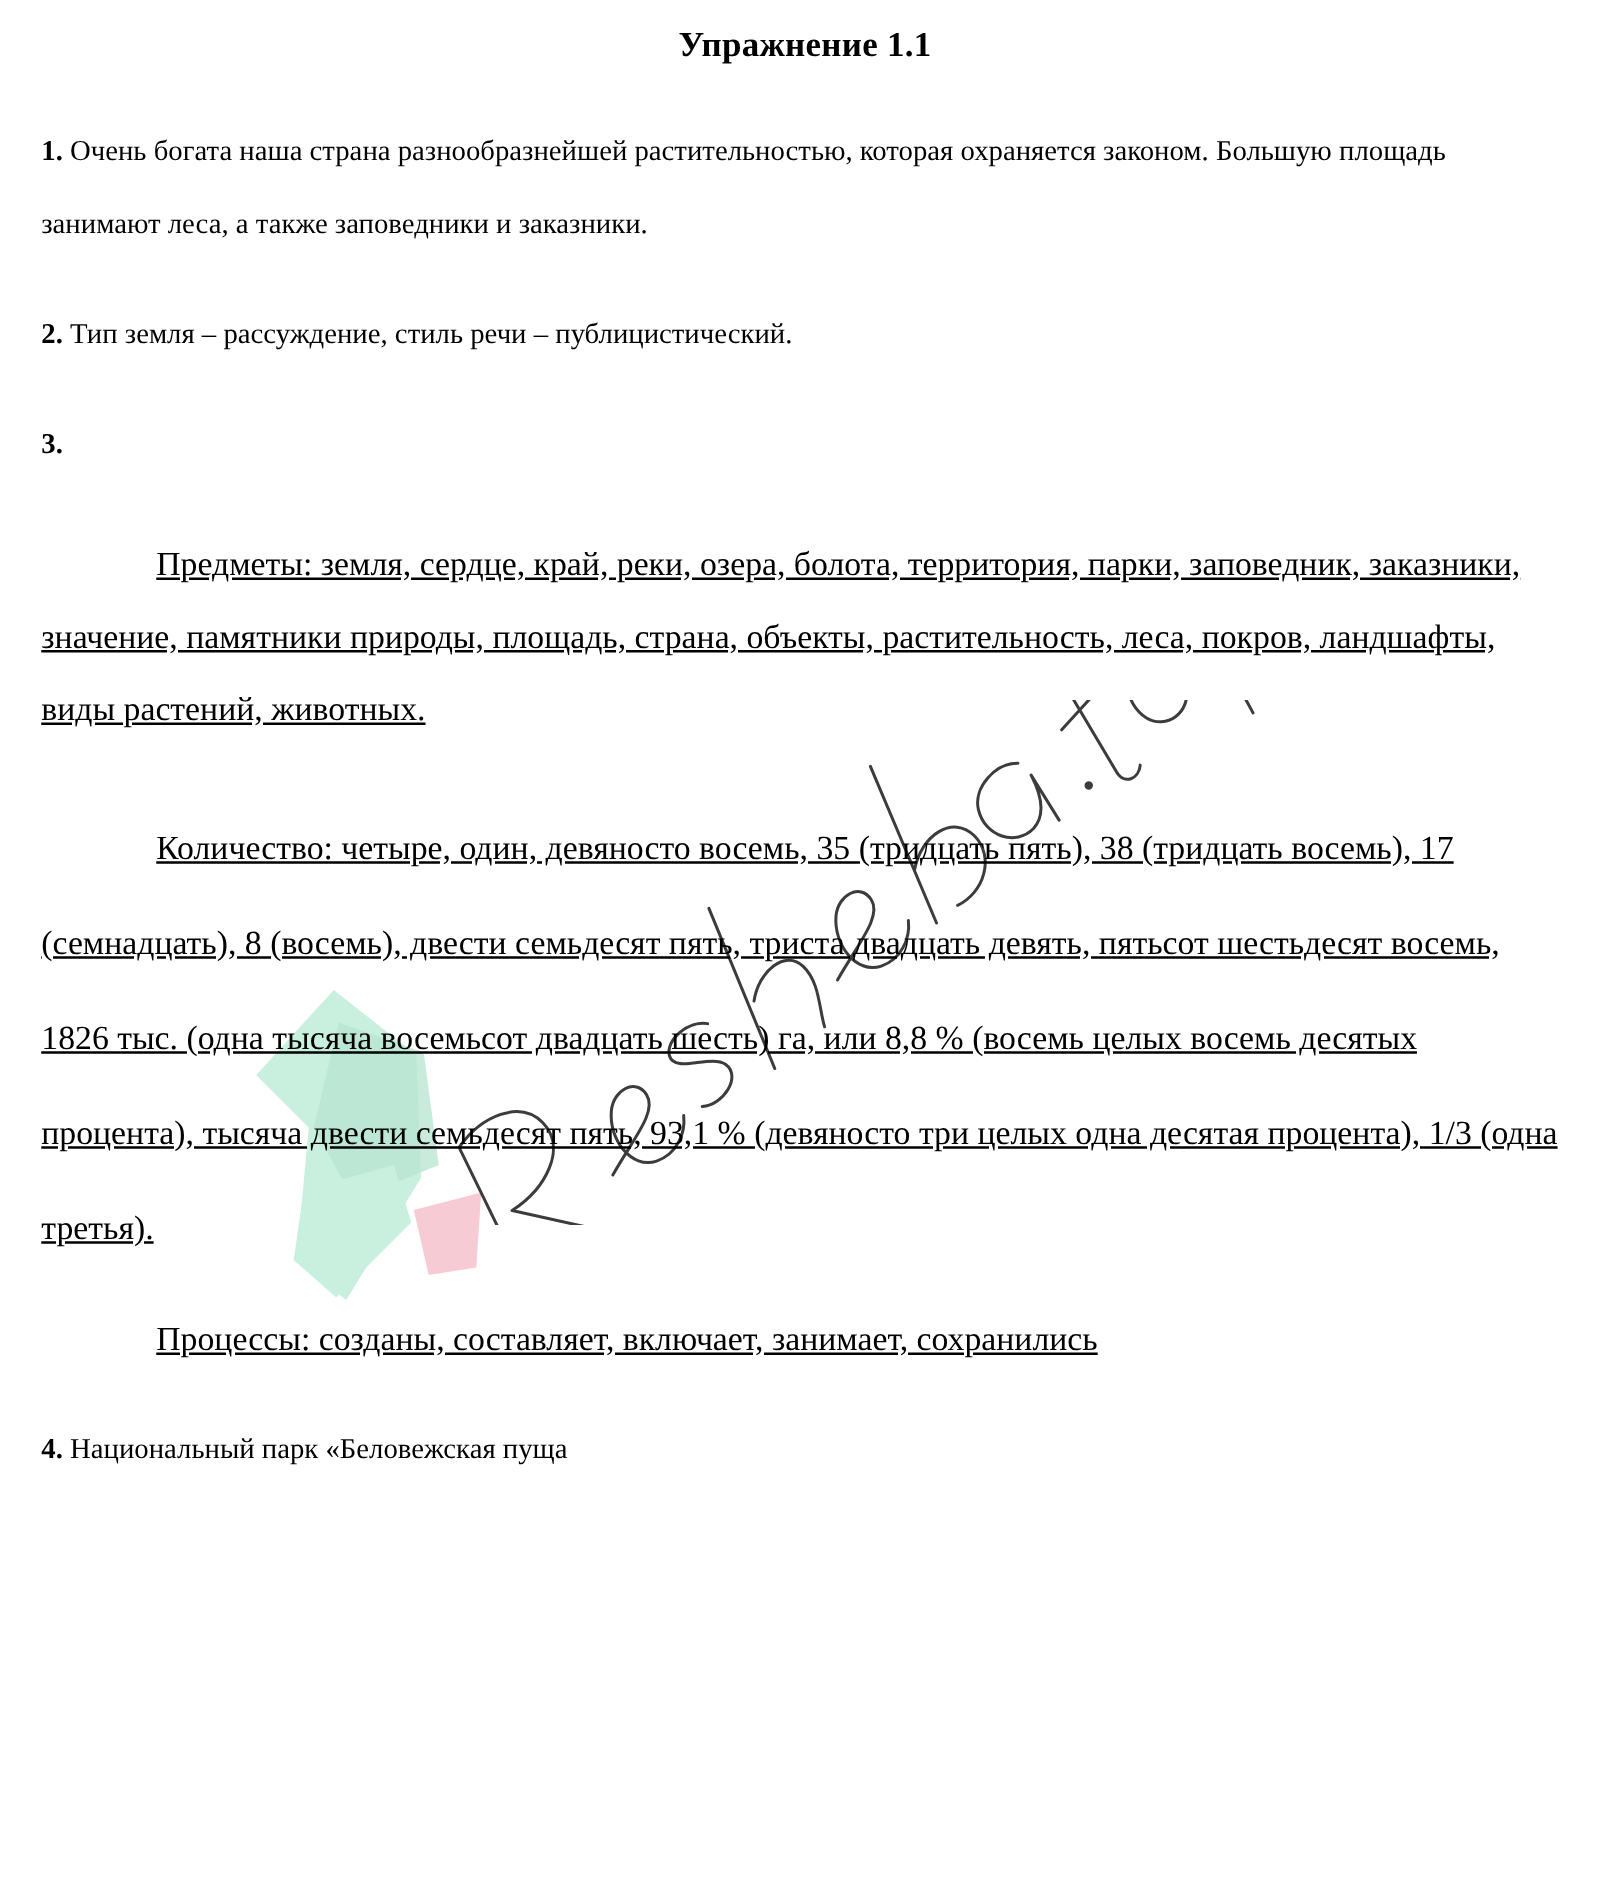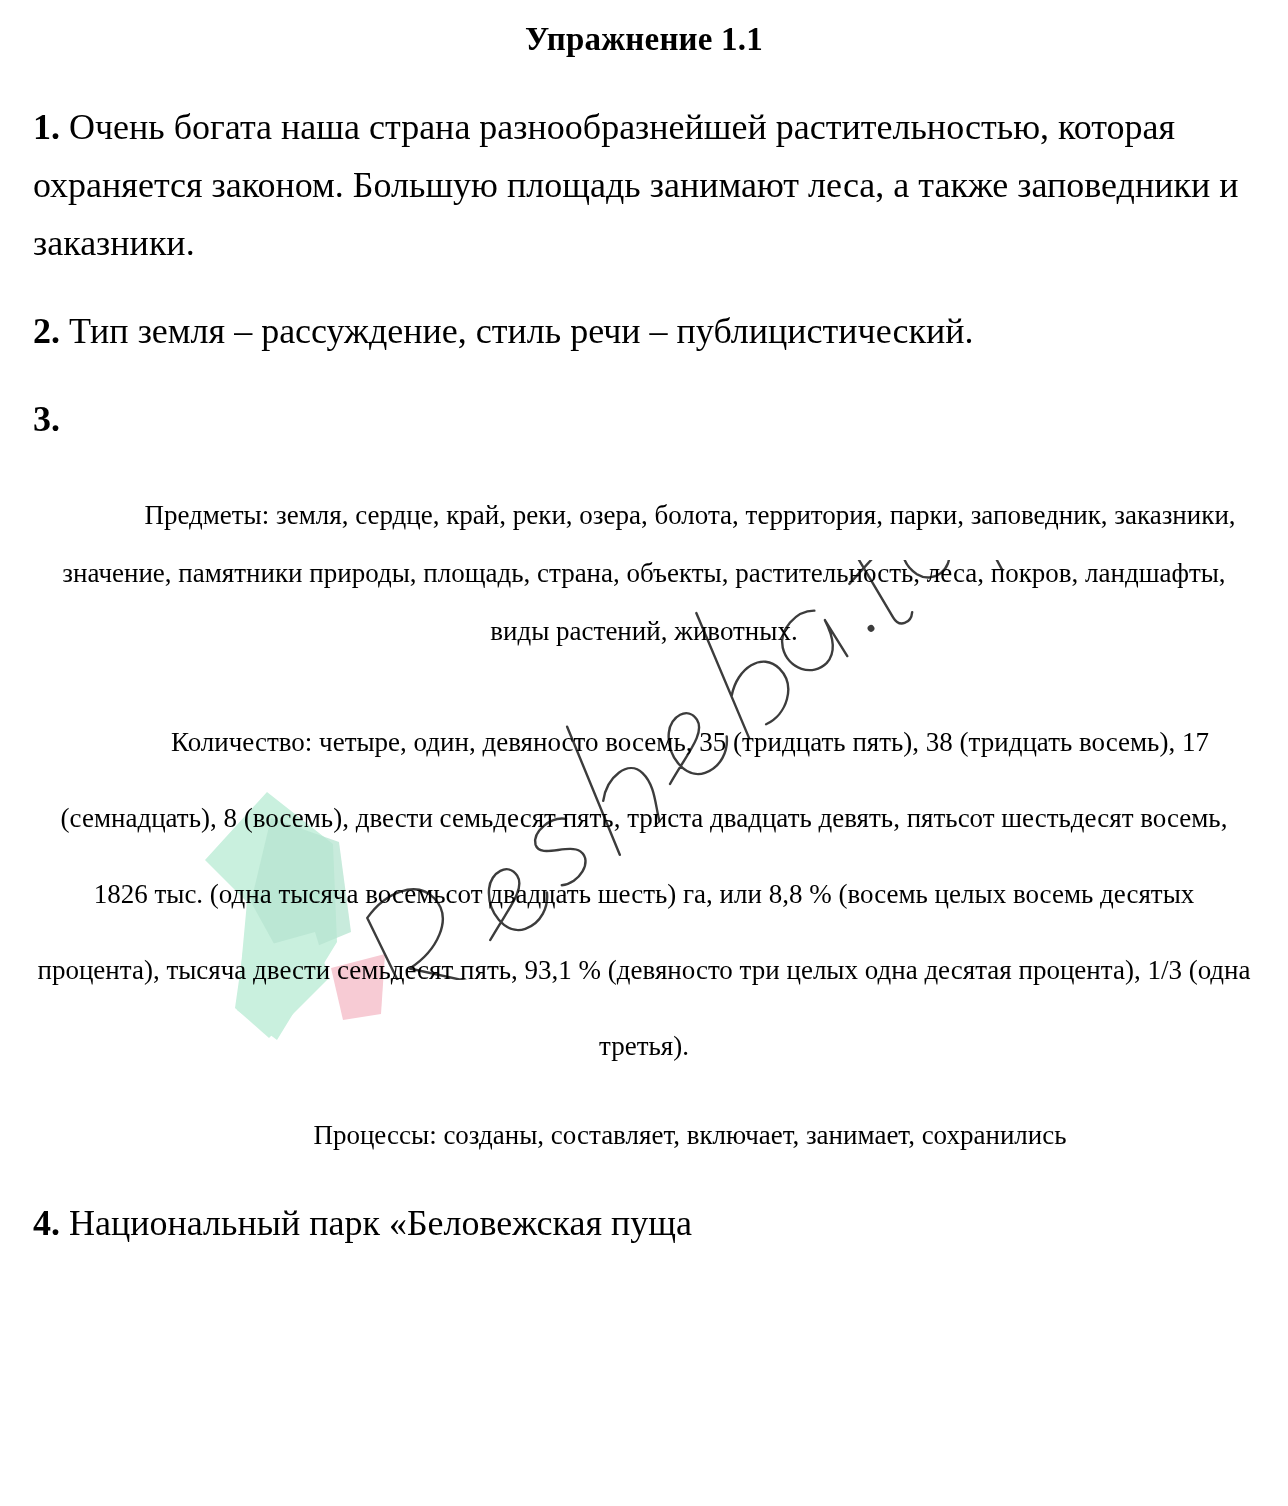--- a/index.html
+++ b/index.html
@@ -51,50 +51,51 @@
   
   #content {
     position: relative;
     z-index: 2;
     padding: 0;
   }
 
   #doc-title {
     text-align: center;
     font-weight: bold;
-    font-size: 33px;
+    font-size: 28px;
     line-height: 1.2;
     margin: 0;
     padding-top: 20px;
     letter-spacing: 0.2px;
   }
 
   .block {
     margin: 0;
   }
 
   
   .answer {
     margin: 0 33px 0 33px;
-    font-size: 36px;
+    font-size: 23px;
     line-height: 58px;
     text-align: left;
   }
 
   .answer .num {
     font-weight: bold;
   }
 
   
   .sub {
     margin: 0 33px 0 33px;
     font-size: 27px;
     line-height: 58px;
     text-indent: 92px;
-    text-align: center;
+    text-align: left;
+    text-decoration: underline;
   }
 
   .sub.tight {
     line-height: 76px;
   }
 
   .spacer-lg { height: 38px; }
   .spacer-md { height: 30px; }
   .spacer-sm { height: 22px; }
 </style>

